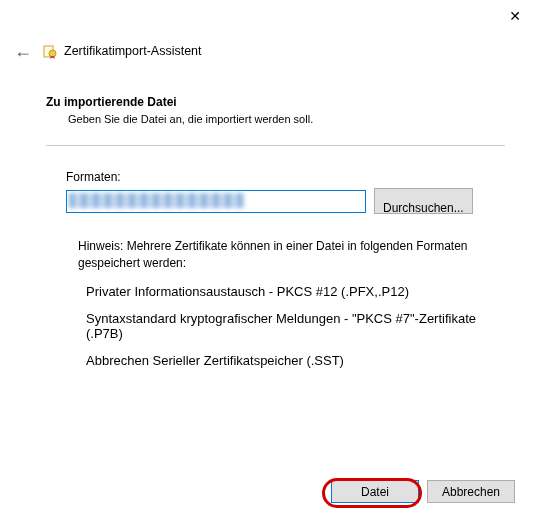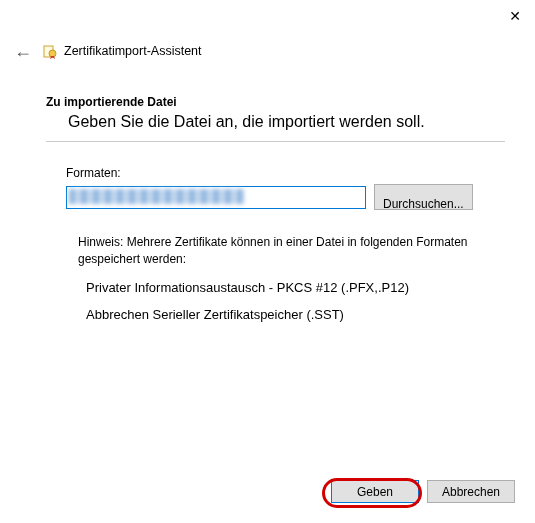--- a/index.html
+++ b/index.html
@@ -52,23 +52,23 @@
     top: 95px;
     left: 46px;
     right: 30px;
   }
   .section-title {
     font-weight: 600;
     font-size: 12px;
     margin-bottom: 4px;
   }
   .section-desc {
-    font-size: 16px;
+    font-size: 11px;
     margin-left: 22px;
-    margin-bottom: 10px;
+    margin-bottom: 20px;
   }
   .hr {
     border: none;
     border-top: 1px solid #ccc;
     margin: 0 0 24px 0;
   }
   .label {
     font-size: 12px;
     margin-bottom: 4px;
     margin-left: 20px;
@@ -177,21 +177,22 @@
   <div class="file-row">
     <div class="file-input-wrap">
       <input type="text" class="file-input" value="" style="">
       <div class="obscured"></div>
     </div>
     <button class="browse-btn">Durchsuchen...</button>
   </div>
 
   <div class="hint">Hinweis: Mehrere Zertifikate können in einer Datei in folgenden Formaten gespeichert werden:</div>
   <div class="fmt">Privater Informationsaustausch - PKCS #12 (.PFX,.P12)</div>
+  <div class="fmt">Syntaxstandard kryptografischer Meldungen - "PKCS #7"-Zertifikate (.P7B)</div>
   <div class="fmt">Abbrechen Serieller Zertifikatspeicher (.SST)</div>
 </div>
 
 <div class="footer">
-  <button class="btn primary">Geben</button>
+  <button class="btn primary">Datei</button>
   <button class="btn">Abbrechen</button>
 </div>
 
 <div class="highlight-ring" style="left:322px; top:478px; width:100px; height:30px;"></div>
 
 </body></html>

